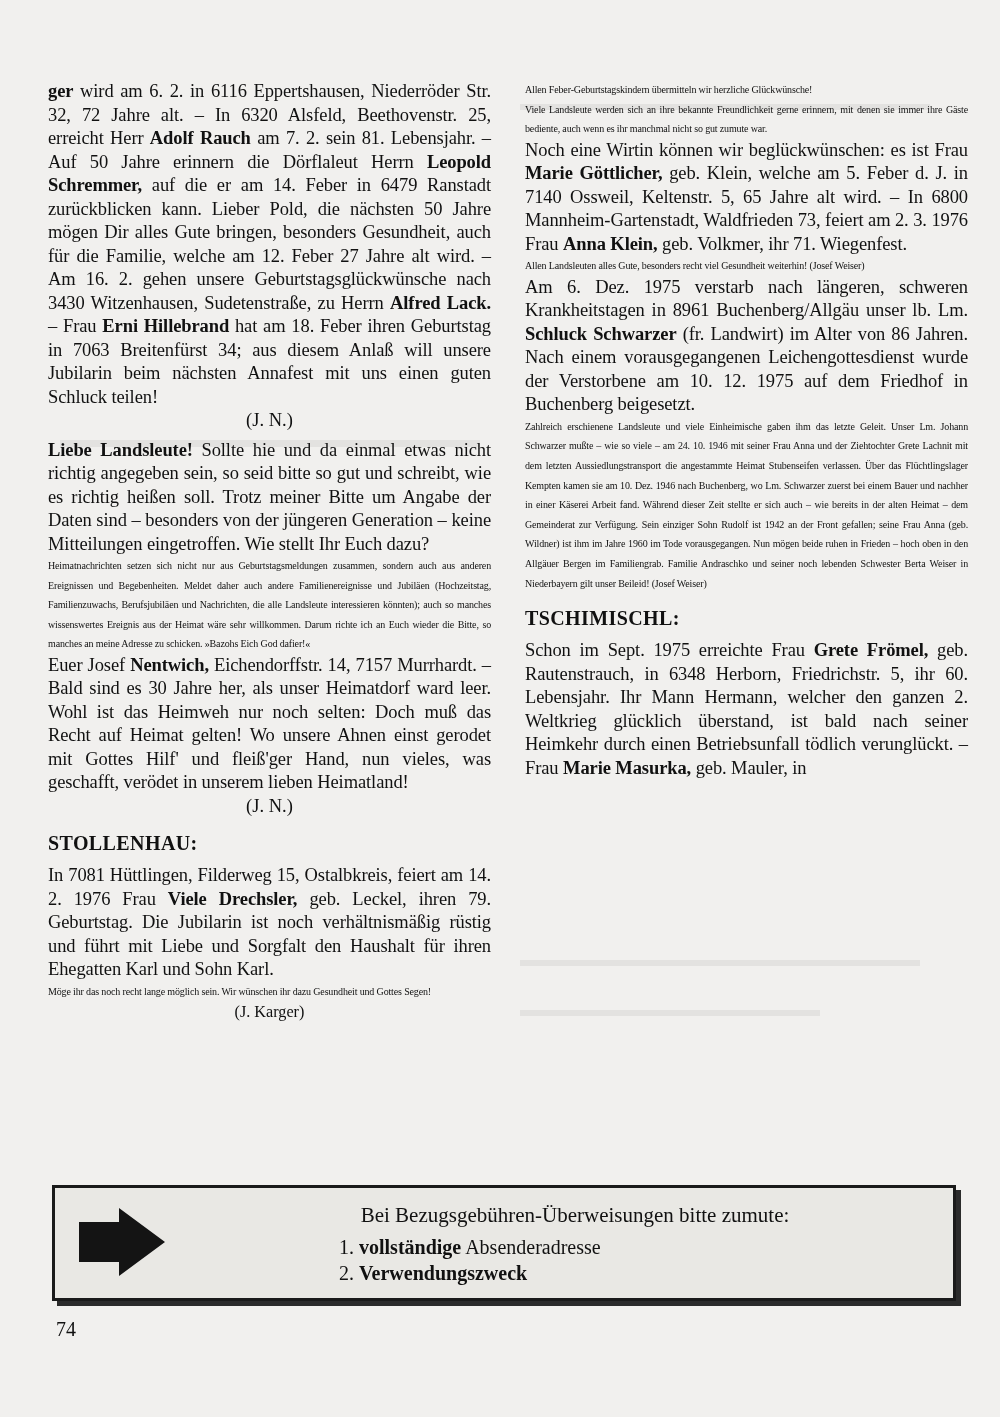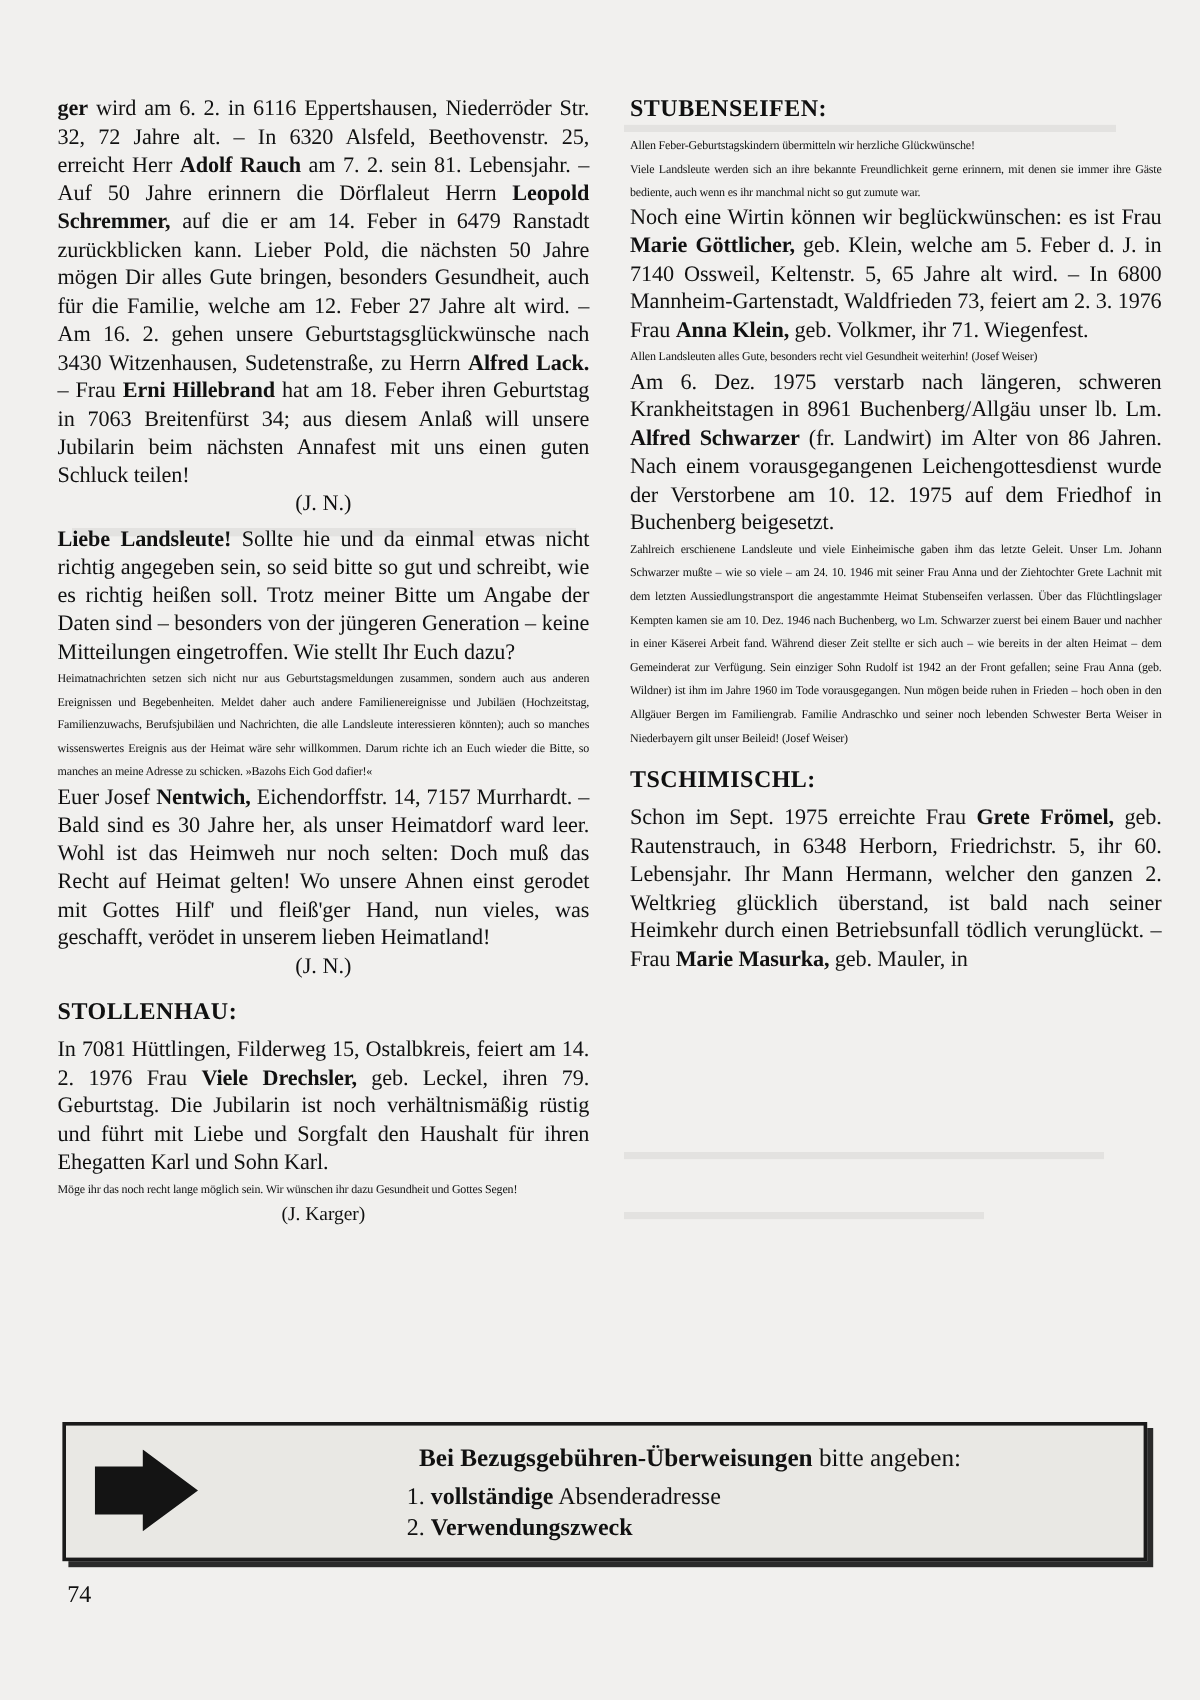--- a/index.html
+++ b/index.html
@@ -106,21 +106,21 @@
     top: 14px;
     right: 18px;
     text-align: center;
   }
   .notice-title {
     font-family: "Liberation Serif", serif;
     font-size: 21px;
     line-height: 26px;
     font-weight: normal;
   }
-  .notice-title b { font-weight: bold; }
+  .notice-title b { font-weight: normal; }
   .notice-list {
     margin-top: 6px;
     font-family: "Liberation Serif", serif;
     font-size: 20px;
     line-height: 26px;
     text-align: left;
     padding-left: 124px;
   }
   .notice-list div { white-space: nowrap; }
   .notice-list b { font-weight: bold; }
@@ -162,43 +162,42 @@
         <p class="big">Euer Josef <b>Nentwich,</b> Eichendorffstr. 14, 7157 Murrhardt. – Bald sind es 30 Jahre her, als unser Heimatdorf ward leer. Wohl ist das Heimweh nur noch selten: Doch muß das Recht auf Heimat gelten! Wo unsere Ahnen einst gerodet mit Gottes Hilf' und fleiß'ger Hand, nun vieles, was geschafft, verödet in unserem lieben Heimatland!</p>
         <div class="sig">(J. N.)</div>
         <div class="heading">STOLLENHAU:</div>
         <p class="big">In 7081 Hüttlingen, Filderweg 15, Ostalbkreis, feiert am 14. 2. 1976 Frau <b>Viele Drechsler,</b> geb. Leckel, ihren 79. Geburtstag. Die Jubilarin ist noch verhältnismäßig rüstig und führt mit Liebe und Sorgfalt den Haushalt für ihren Ehegatten Karl und Sohn Karl.</p>
         <p class="small">Möge ihr das noch recht lange möglich sein. Wir wünschen ihr dazu Gesundheit und Gottes Segen!</p>
         <div class="sig small-sig">(J. Karger)</div>
       </div>
 
       <div class="col">
 
-        <div class="heading first">STUBENSEIFEN:</div>
         <p class="small">Allen Feber-Geburtstagskindern übermitteln wir herzliche Glückwünsche!</p>
         <p class="small">Viele Landsleute werden sich an ihre bekannte Freundlichkeit gerne erinnern, mit denen sie immer ihre Gäste bediente, auch wenn es ihr manchmal nicht so gut zumute war.</p>
         <p class="big">Noch eine Wirtin können wir beglückwünschen: es ist Frau <b>Marie Göttlicher,</b> geb. Klein, welche am 5. Feber d. J. in 7140 Ossweil, Keltenstr. 5, 65 Jahre alt wird. – In 6800 Mannheim-Gartenstadt, Waldfrieden 73, feiert am 2. 3. 1976 Frau <b>Anna Klein,</b> geb. Volkmer, ihr 71. Wiegenfest.</p>
         <p class="small">Allen Landsleuten alles Gute, besonders recht viel Gesundheit weiterhin! (Josef Weiser)</p>
-        <p class="big">Am 6. Dez. 1975 verstarb nach längeren, schweren Krankheitstagen in 8961 Buchenberg/Allgäu unser lb. Lm. <b>Alfred Schwarzer</b> (fr. Landwirt) im Alter von 86 Jahren. Nach einem vorausgegangenen Leichengottesdienst wurde der Verstorbene am 10. 12. 1975 auf dem Friedhof in Buchenberg beigesetzt.</p>
+        <p class="big">Am 6. Dez. 1975 verstarb nach längeren, schweren Krankheitstagen in 8961 Buchenberg/Allgäu unser lb. Lm. <b>Schluck Schwarzer</b> (fr. Landwirt) im Alter von 86 Jahren. Nach einem vorausgegangenen Leichengottesdienst wurde der Verstorbene am 10. 12. 1975 auf dem Friedhof in Buchenberg beigesetzt.</p>
         <p class="small">Zahlreich erschienene Landsleute und viele Einheimische gaben ihm das letzte Geleit. Unser Lm. Johann Schwarzer mußte – wie so viele – am 24. 10. 1946 mit seiner Frau Anna und der Ziehtochter Grete Lachnit mit dem letzten Aussiedlungstransport die angestammte Heimat Stubenseifen verlassen. Über das Flüchtlingslager Kempten kamen sie am 10. Dez. 1946 nach Buchenberg, wo Lm. Schwarzer zuerst bei einem Bauer und nachher in einer Käserei Arbeit fand. Während dieser Zeit stellte er sich auch – wie bereits in der alten Heimat – dem Gemeinderat zur Verfügung. Sein einziger Sohn Rudolf ist 1942 an der Front gefallen; seine Frau Anna (geb. Wildner) ist ihm im Jahre 1960 im Tode vorausgegangen. Nun mögen beide ruhen in Frieden – hoch oben in den Allgäuer Bergen im Familiengrab. Familie Andraschko und seiner noch lebenden Schwester Berta Weiser in Niederbayern gilt unser Beileid! (Josef Weiser)</p>
         <div class="heading">TSCHIMISCHL:</div>
         <p class="big">Schon im Sept. 1975 erreichte Frau <b>Grete Frömel,</b> geb. Rautenstrauch, in 6348 Herborn, Friedrichstr. 5, ihr 60. Lebensjahr. Ihr Mann Hermann, welcher den ganzen 2. Weltkrieg glücklich überstand, ist bald nach seiner Heimkehr durch einen Betriebsunfall tödlich verunglückt. – Frau <b>Marie Masurka,</b> geb. Mauler, in</p>
       </div>
 
     </div>
   </div>
 
   <div class="notice">
     <div class="notice-inner">
       <svg class="arrow" viewBox="0 0 86 68">
         <polygon points="0,14 40,14 40,0 86,34 40,68 40,54 0,54" fill="#141414"></polygon>
       </svg>
       <div class="notice-text">
         <div class="notice-title">
           <b>Bei Bezugsgebühren-Überweisungen</b>
-          <span>bitte angeben:</span>
+          <span>bitte zumute:</span>
         </div>
         <div class="notice-list">
           <div>
             <span>1.</span>
             <b>vollständige</b>
             <span>Absenderadresse</span>
           </div>
           <div>
             <span>2.</span>
             <b>Verwendungszweck</b>

